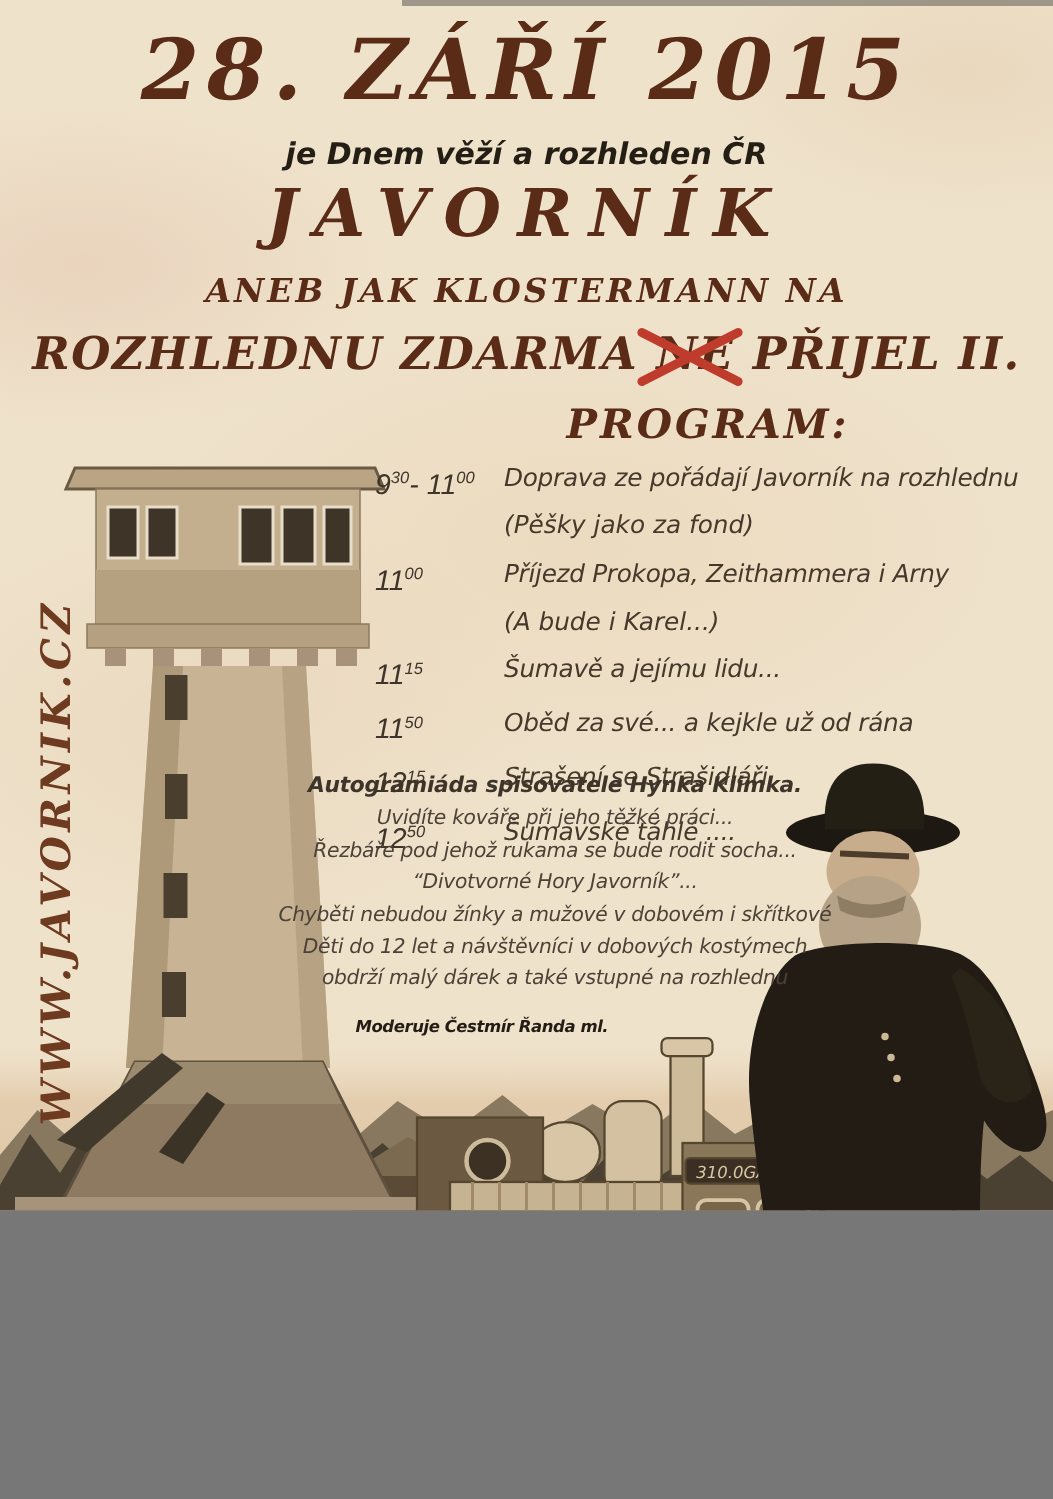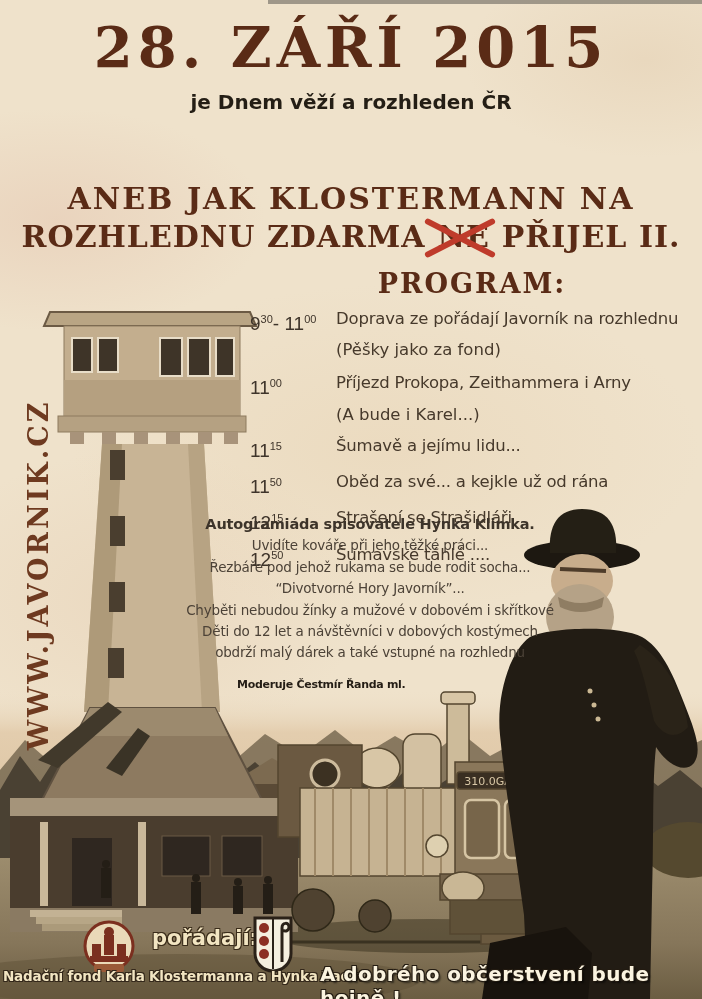--- a/index.html
+++ b/index.html
@@ -1,32 +1,33 @@
 <!DOCTYPE html>
 <html><head>
 <meta charset="utf-8">
 <style>
   html,body{margin:0;padding:0;background:#777;}
   .poster{
-    position:relative;width:702px;height:999px;overflow:hidden;
+    position:relative;width:702px;height:807px;overflow:hidden;
     font-family:"DejaVu Sans",sans-serif;
     background:
       radial-gradient(ellipse 300px 160px at 8% 22%, rgba(214,160,140,.22), transparent 70%),
       radial-gradient(ellipse 260px 140px at 92% 6%, rgba(205,170,130,.18), transparent 70%),
       radial-gradient(ellipse 420px 220px at 55% 45%, rgba(228,205,170,.35), transparent 75%),
       radial-gradient(ellipse 300px 200px at 20% 60%, rgba(222,190,160,.25), transparent 75%),
       #efe2cb;
+    font-style: italic;
   }
   .txt{position:absolute;white-space:nowrap;}
   .center{left:0;width:702px;text-align:center;}
   .brown-head{font-family:"DejaVu Serif",serif;font-weight:bold;color:#5a2b16;}
   .h-date{top:14px;font-size:56px;letter-spacing:5px;}
   .h-sub{top:90px;font-size:20px;font-weight:bold;color:#241e15;}
   .h-place{top:117px;font-size:44px;letter-spacing:11px;}
-  .h-tag1{top:181px;font-size:30px;letter-spacing:2px;}
+  .h-tag1{top:181px;font-size:22px;letter-spacing:2px;}
   .h-tag2{top:219px;font-size:30px;letter-spacing:1px;}
   .crossed{position:relative;display:inline-block;margin:0 12px;}
   .crossed i{position:absolute;left:-16px;top:16px;width:78px;height:6px;background:#bf3b2b;border-radius:3px;}
   .crossed i.x1{transform:rotate(27deg);}
   .crossed i.x2{transform:rotate(-27deg);}
   .h-prog{top:268px;left:352px;width:240px;text-align:center;font-size:27px;letter-spacing:2px;}
   
   .program{position:absolute;left:250px;top:306px;width:450px;z-index:5;}
   .prow{display:flex;line-height:26px;}
   .ptime{flex:0 0 86px;font-family:"Liberation Sans",sans-serif;font-size:19px;color:#3e342a;}
@@ -64,20 +65,21 @@
 </style>
 </head>
 <body>
 
 <div class="poster">
 
   <div class="topline"></div>
 
   <div class="txt center brown-head h-date">28. ZÁŘÍ 2015</div>
   <div class="txt center h-sub">je Dnem věží a rozhleden ČR</div>
+  <div class="txt center brown-head h-place">JAVORNÍK</div>
   <div class="txt center brown-head h-tag1">ANEB JAK KLOSTERMANN NA</div>
   <div class="txt center brown-head h-tag2"><span>ROZHLEDNU ZDARMA</span><span class="crossed"><span>NE</span><i class="x1"></i><i class="x2"></i></span><span>PŘIJEL II.</span></div>
   <div class="txt brown-head h-prog">PROGRAM:</div>
 
   <div class="program">
     <div>
       <div class="prow">
           <span class="ptime"><span>9</span><sup>30</sup><span>- 11</span><sup>00</sup></span>
           <span class="pdesc">Doprava ze pořádají Javorník na rozhlednu</span>
         </div>

